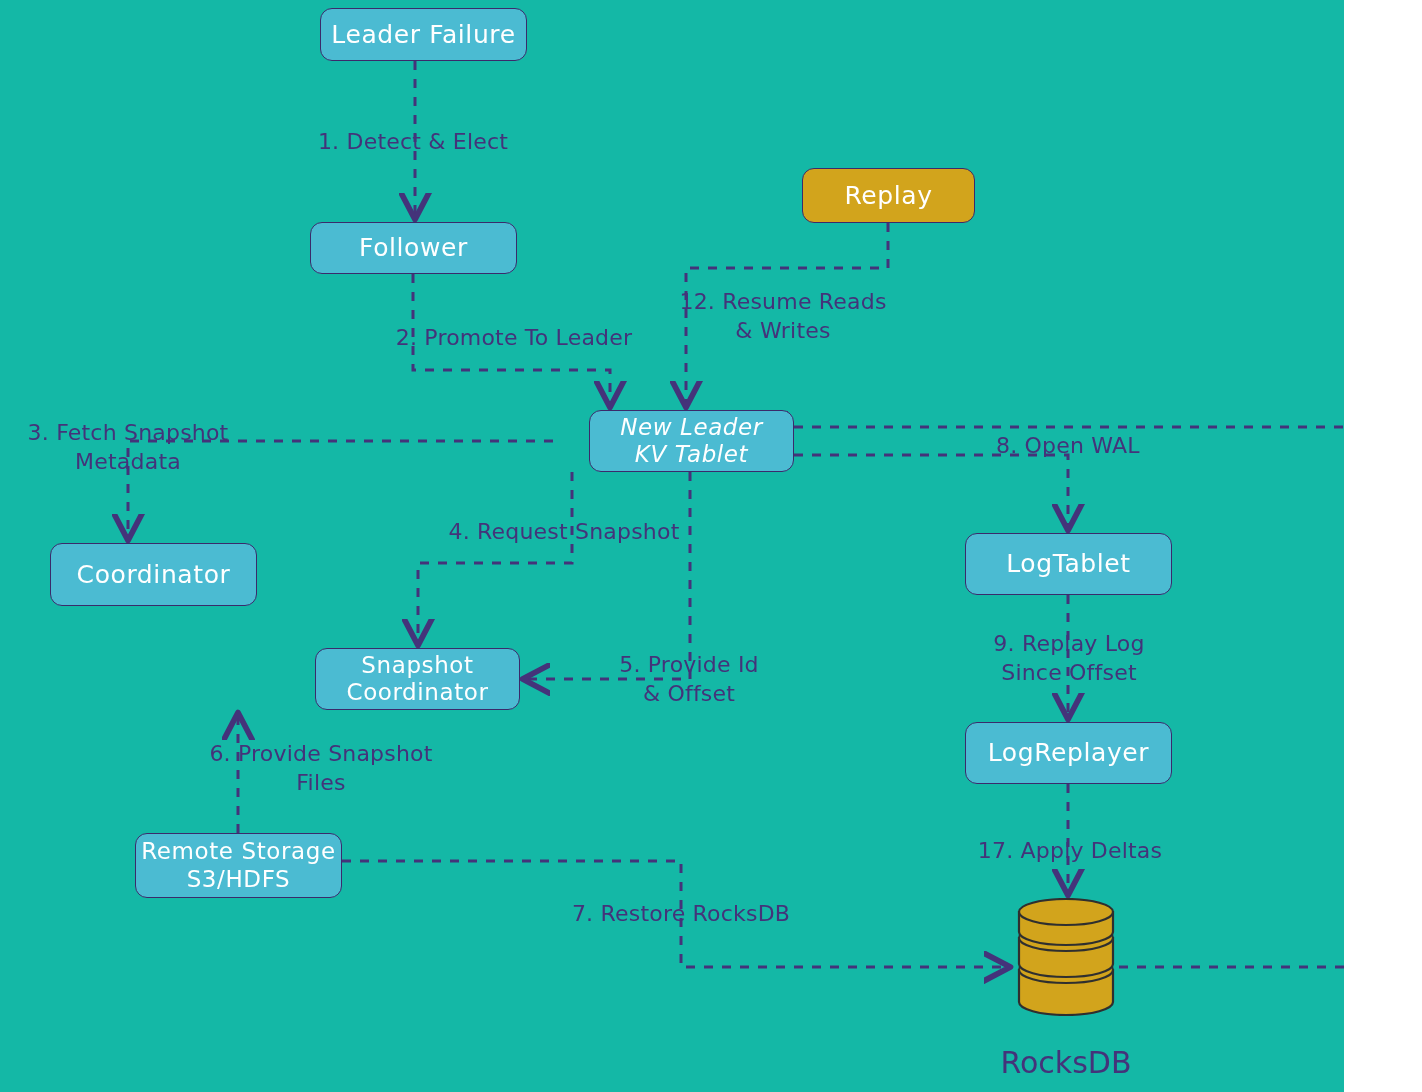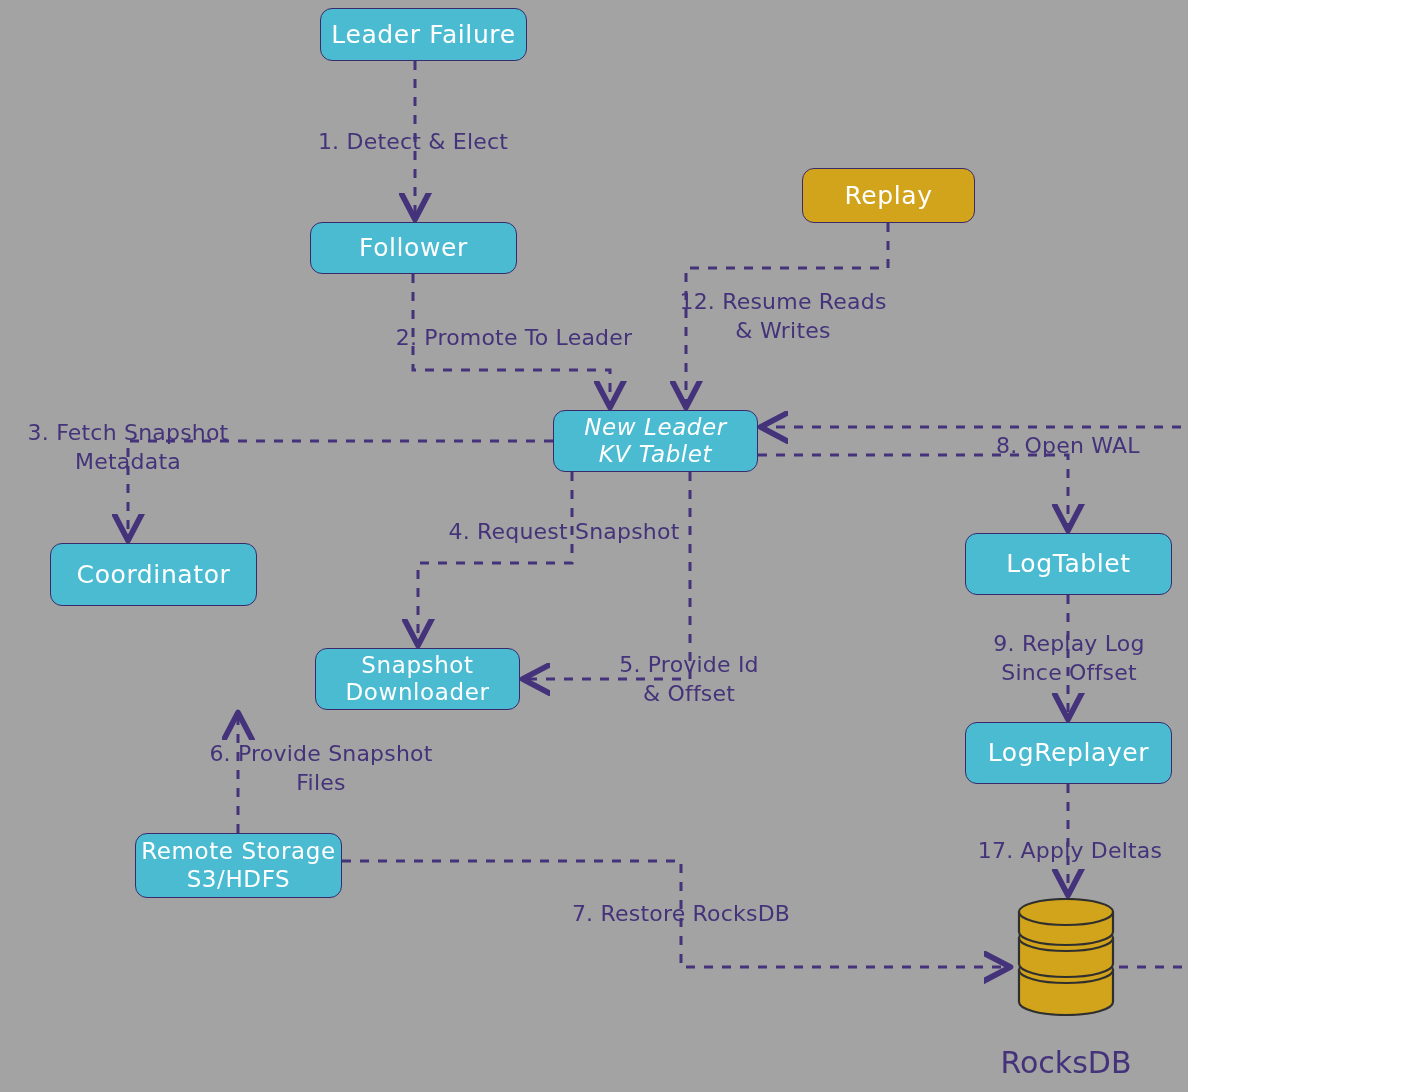--- a/index.html
+++ b/index.html
@@ -2,23 +2,23 @@
 <html><head>
 <meta charset="utf-8">
 <style>
   html, body {
     margin: 0;
     padding: 0;
     background: #ffffff;
   }
   #canvas {
     position: relative;
-    width: 1188px;
+    width: 1344px;
     height: 1092px;
-    background: #a3a3a3;
+    background: #14b8a6;
     overflow: hidden;
     font-family: "DejaVu Sans", sans-serif;
   }
   
   .node {
     position: absolute;
     box-sizing: border-box;
     border-radius: 12px;
     border: 1.6px solid #3b2a6b;
     display: flex;
@@ -28,21 +28,21 @@
     color: #ffffff;
     font-family: "DejaVu Sans", sans-serif;
     font-weight: 400;
     letter-spacing: 0.6px;
     line-height: 1.18;
     white-space: pre-line;
     z-index: 5;
   }
   .node.teal { background: #4BBBD2; }
   .node.gold { background: #D2A41C; }
-  .node.italic { font-style: italic; }
+  .node.italic { font-style: italic; margin-left: 36px; }
 
   
   .elabel {
     position: absolute;
     color: #44337A;
     font-family: "DejaVu Sans", sans-serif;
     font-size: 22px;
     line-height: 1.3;
     text-align: center;
     white-space: pre-line;
@@ -118,21 +118,21 @@
   <div class="node teal" style="left:310px;top:222px;width:207px;height:52px;font-size:25px;">Follower</div>
 
   <div class="node gold" style="left:802px;top:168px;width:173px;height:55px;font-size:25px;">Replay</div>
 
   <div class="node teal italic" style="left:553px;top:410px;width:205px;height:62px;font-size:23px;">New Leader
 KV Tablet</div>
 
   <div class="node teal" style="left:38px;top:543px;width:207px;height:63px;font-size:25px;margin-left:12px;">Coordinator</div>
 
   <div class="node teal" style="left:315px;top:648px;width:205px;height:62px;font-size:23px;">Snapshot
-Downloader</div>
+Coordinator</div>
 
   <div class="node teal" style="left:135px;top:833px;width:207px;height:65px;font-size:23px;">Remote Storage
 S3/HDFS</div>
 
   <div class="node teal" style="left:965px;top:533px;width:207px;height:62px;font-size:25px;">LogTablet</div>
 
   <div class="node teal" style="left:965px;top:722px;width:207px;height:62px;font-size:25px;">LogReplayer</div>
 
   <div class="db-wrap" style="left:1013px;top:898px;width:106px;height:118px;">
     <svg width="106" height="118" viewBox="0 0 106 118" xmlns="http://www.w3.org/2000/svg">

